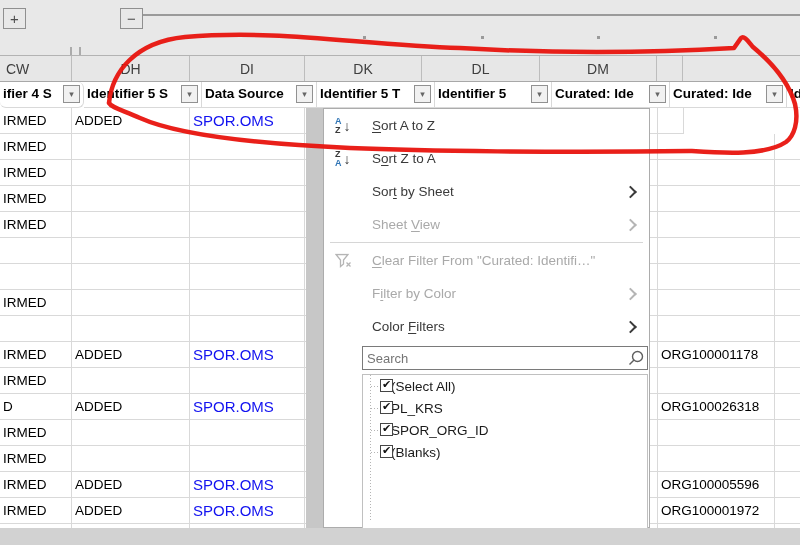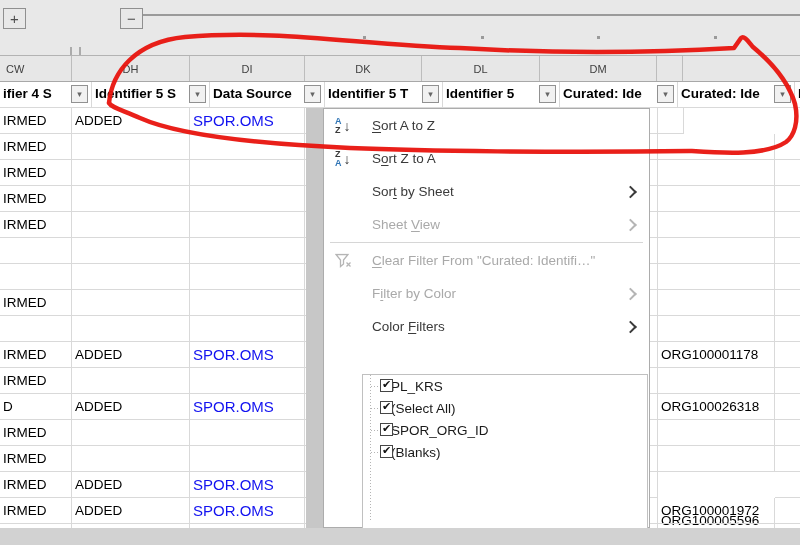--- a/index.html
+++ b/index.html
@@ -16,21 +16,21 @@
   .grp-line{position:absolute;left:143px;top:14px;width:657px;height:2px;background:#9a9a9a;}
   .grp-dot{position:absolute;top:36px;width:3px;height:3px;background:#9a9a9a;}
   .hidden-ticks{position:absolute;left:70px;top:47px;width:7px;height:8px;
     border-left:2px solid #ababab;border-right:2px solid #ababab;}
 
   
   .letters{position:absolute;left:0;top:55px;width:801px;height:27px;display:flex;
            background:#e7e7e7;border-top:1px solid #b3b3b3;border-bottom:1px solid #a8a8a8;
            box-sizing:border-box;}
   .col-letter{height:100%;display:flex;align-items:center;justify-content:center;
-              font-size:11px;color:#3f3f3f;border-right:1px solid #bdbdbd;box-sizing:border-box;
+              font-size:14px;color:#3f3f3f;border-right:1px solid #bdbdbd;box-sizing:border-box;
               flex:0 0 auto;}
   .col-letter.cut{justify-content:flex-start;padding-left:6px;box-sizing:border-box;}
 
   
   .filterrow{position:absolute;left:0;top:82px;width:801px;height:26px;display:flex;background:#fff;}
   .hcell{position:relative;height:100%;border-right:1px solid #d9d9d9;border-bottom:1px solid #d9d9d9;
          box-sizing:border-box;flex:0 0 auto;overflow:hidden;}
   .hcell .hdr{position:absolute;left:3px;top:4px;font-size:13.5px;font-weight:bold;color:#000;
               white-space:nowrap;}
   .filter-btn{position:absolute;right:3px;top:3px;width:17px;height:18px;background:#f1f1f1;
@@ -107,21 +107,21 @@
       <div class="col-letter cut" style="width: 72px;">CW</div>
       <div class="col-letter" style="width: 118px;">DH</div>
       <div class="col-letter" style="width: 115px;">DI</div>
       <div class="col-letter" style="width: 117px;">DK</div>
       <div class="col-letter" style="width: 118px;">DL</div>
       <div class="col-letter" style="width: 117px;">DM</div>
       <div class="col-letter" style="width: 26px;"></div>
     </div>
 
   <div class="filterrow" id="filterrow">
-      <div class="hcell" style="width: 92px;">
+      <div class="hcell" style="width: 84px; border-radius: 6px;">
         <div class="hdr">ifier 4 S</div>
         <button class="filter-btn">▾</button>
       </div>
       <div class="hcell" style="width: 118px;">
         <div class="hdr">Identifier 5 S</div>
         <button class="filter-btn">▾</button>
       </div>
       <div class="hcell" style="width: 115px;">
         <div class="hdr">Data Source</div>
         <button class="filter-btn">▾</button>
@@ -287,21 +287,21 @@
         <div class="gcell" style="width: 117px;"></div>
         <div class="gcell" style="width: 26px;"></div>
       </div>
       <div class="grow">
         <div class="gcell" style="width: 72px;">IRMED</div>
         <div class="gcell" style="width: 118px;">ADDED</div>
         <div class="gcell c-blue" style="width: 115px; color: rgb(18, 18, 240);">SPOR.OMS</div>
         <div class="gcell" style="width: 118px;"></div>
         <div class="gcell" style="width: 117px;"></div>
         <div class="gcell" style="width: 118px;"></div>
-        <div class="gcell" style="width: 117px; margin-top: 36px;">ORG100005596</div>
+        <div class="gcell" style="width: 117px;">ORG100005596</div>
         <div class="gcell" style="width: 26px;"></div>
       </div>
       <div class="grow">
         <div class="gcell" style="width: 72px;">IRMED</div>
         <div class="gcell" style="width: 118px;">ADDED</div>
         <div class="gcell c-blue" style="width: 115px; color: rgb(18, 18, 240);">SPOR.OMS</div>
         <div class="gcell" style="width: 118px;"></div>
         <div class="gcell" style="width: 117px;"></div>
         <div class="gcell" style="width: 118px;"></div>
         <div class="gcell" style="width: 117px;">ORG100001972</div>
@@ -370,32 +370,41 @@
     <div class="mi disabled">
       <span class="mi-label"><span>F</span><span class="u">i</span><span>lter by Color</span></span>
       <span class="chev"></span>
     </div>
 
     <div class="mi">
       <span class="mi-label"><span>Color </span><span class="u">F</span><span>ilters</span></span>
       <span class="chev"></span>
     </div>
 
+    <div class="search-wrap">
+      <input type="text" placeholder="Search" style="">
+      <span class="mag">
+        <svg width="17" height="17" viewBox="0 0 17 17">
+          <circle cx="10.5" cy="6.5" r="5" fill="none" stroke="#5f5f5f" stroke-width="1.4"></circle>
+          <line x1="7" y1="10" x2="2.5" y2="14.5" stroke="#5f5f5f" stroke-width="1.4"></line>
+        </svg>
+      </span>
+    </div>
 
     <div class="listbox" id="listbox">
       <div class="tree-v"></div>
     <div class="fl-item">
           <div class="stub"></div>
           <div class="cb"></div>
-          <div class="">PL_KRS</div>
+          <div class="">(Select All)</div>
         </div>
         <div class="fl-item">
           <div class="stub"></div>
           <div class="cb"></div>
-          <div class="">(Select All)</div>
+          <div class="">PL_KRS</div>
         </div>
         <div class="fl-item">
           <div class="stub"></div>
           <div class="cb"></div>
           <div class="">SPOR_ORG_ID</div>
         </div>
         <div class="fl-item">
           <div class="stub"></div>
           <div class="cb"></div>
           <div class="">(Blanks)</div>

